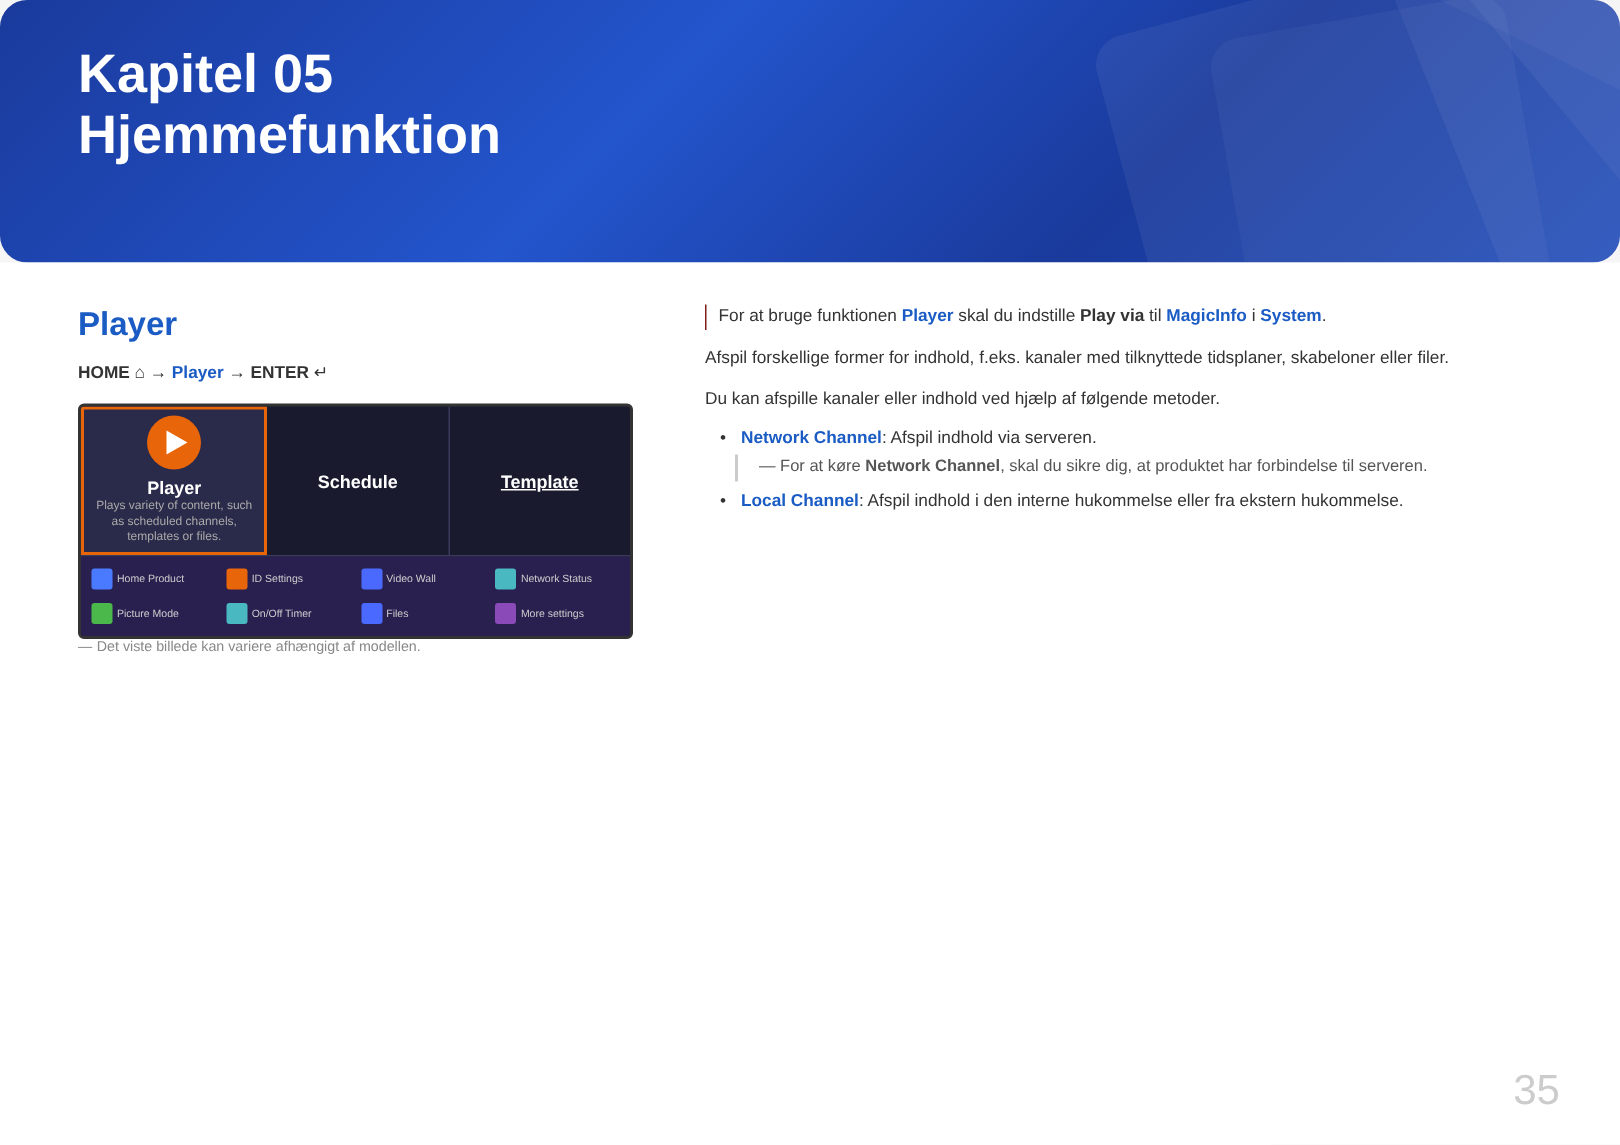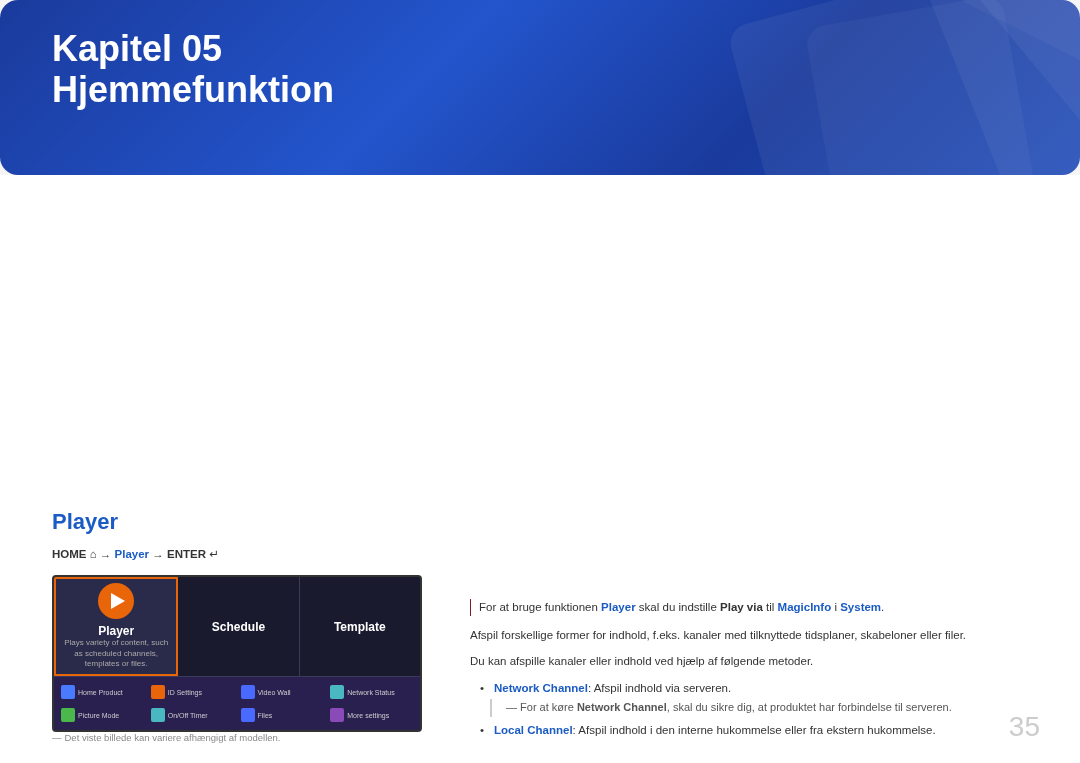--- a/index.html
+++ b/index.html
@@ -72,21 +72,20 @@
     .header-info strong { font-weight: bold; }
 
     
     .content-area {
       position: absolute;
       top: 175px;
       left: 0; right: 0; bottom: 0;
       background: white;
       display: flex;
       flex-direction: row;
-      align-items: flex-end;
     }
 
     
     .left-column {
       width: 450px;
       padding: 28px 30px 20px 52px;
       flex-shrink: 0;
     }
 
     .section-title {
@@ -125,21 +124,21 @@
       display: flex;
       flex-direction: column;
       align-items: center;
       justify-content: center;
       border-right: 1px solid #3a3a5a;
       color: white;
       font-size: 13px;
       position: relative;
       cursor: pointer;
     }
-    .menu-item:last-child { border-right: none; }
+    .menu-item:last-child { border-right: none; text-decoration: underline; }
 
     .menu-item.active {
       background: #2a2a4a;
       border: 2px solid #e8650a;
     }
 
     .play-icon-circle {
       width: 36px;
       height: 36px;
       border-radius: 50%;

